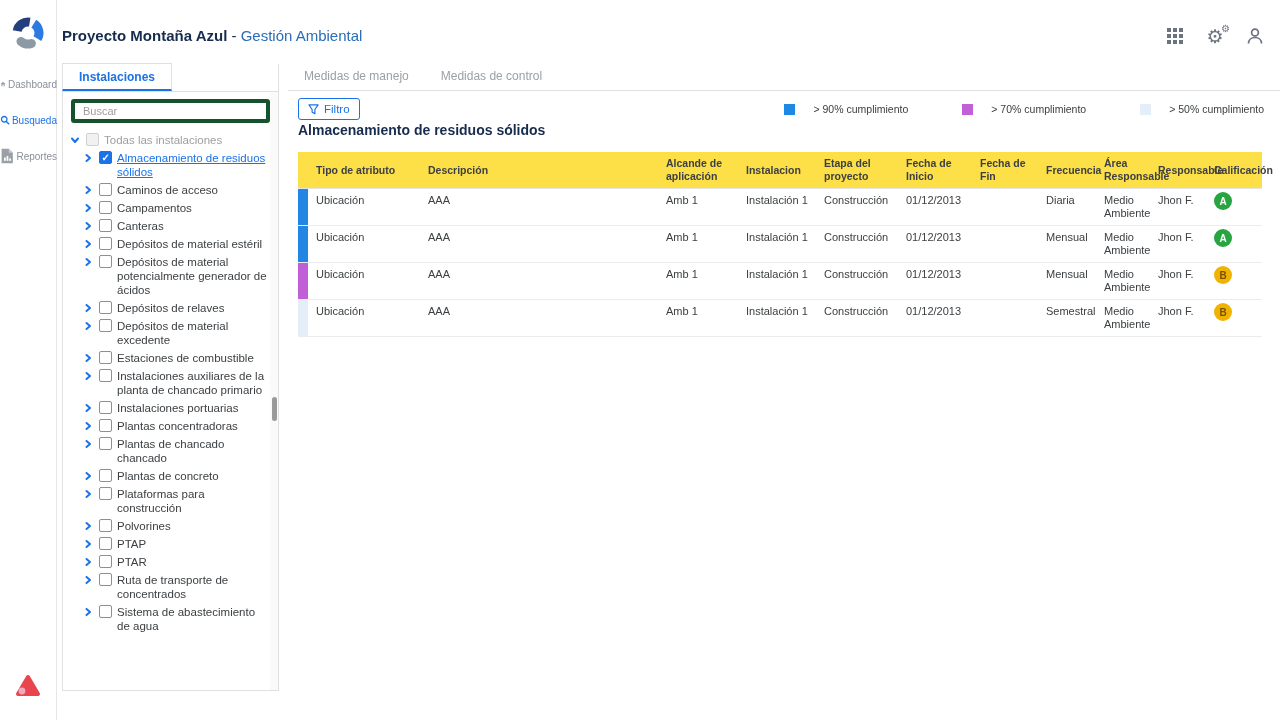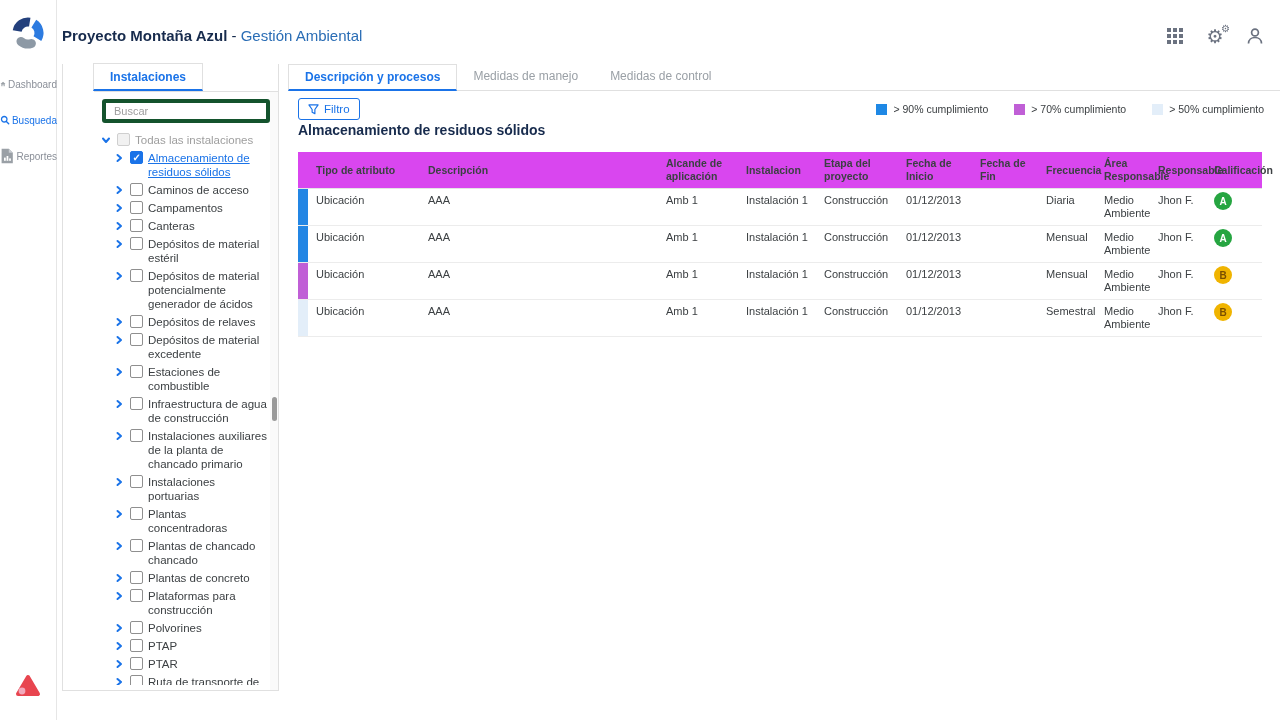--- a/index.html
+++ b/index.html
@@ -23,21 +23,21 @@
   .app-title .b { font-weight:700; color:#172b4d; }
   .app-title .sep { color:#172b4d; }
   .app-title .r { color:#2a6db5; }
   .header-icons { position:absolute; right:14px; top:25px; display:flex; gap:18px;
     align-items:center; }
   .hicon { width:22px; height:22px; cursor:pointer; display:flex; align-items:center;
     justify-content:center; }
 
   
   .panel { position:absolute; left:62px; top:64px; width:217px; height:627px;
-    border:1px solid #e0e0e0; border-top:none; background:#fff;padding-left:31px; }
+    border:1px solid #e0e0e0; border-top:none; background:#fff; }
   .panel-tabs { height:28px; border-bottom:1px solid #e0e0e0; display:flex; }
   .panel-tab { height:28px; padding:0 16px; line-height:26px; font-size:12px;
     font-weight:700; color:#1a73e8; background:#fff; border:1px solid #e0e0e0;
     border-bottom:2px solid #1a73e8; margin:-1px 0 -1px -1px; cursor:pointer; }
   .search-wrap { padding:7px 8px 6px 8px; }
   .search-input { width:100%; height:24px; border:4px solid #14532d; border-radius:3px;
     padding:0 8px; font-size:11px; font-family:inherit; color:#3c4043; outline:none; }
   .search-input::placeholder { color:#9e9e9e; }
   .tree { padding:2px 4px 0 6px; overflow:hidden; height:calc(100% - 70px); }
   .tree-row { display:flex; align-items:flex-start; gap:5px; padding:2px 0;
@@ -65,29 +65,29 @@
   .main-tab { height:27px; padding:0 16px; line-height:25px; font-size:12px;
     color:#9aa0a6; cursor:pointer; background:transparent; }
   .main-tab.active { color:#1a73e8; font-weight:700; background:#fff;
     border:1px solid #e0e0e0; border-bottom:2px solid #1a73e8; margin-bottom:-1px; }
   .toolbar { position:absolute; left:10px; right:16px; top:33px; height:24px;
     display:flex; align-items:center; justify-content:space-between; }
   .filter-btn { display:inline-flex; align-items:center; gap:5px; height:22px;
     border:1px solid #1a73e8; border-radius:3px; background:#fff; color:#1a73e8;
     font-size:11.5px; padding:0 9px; cursor:pointer; font-family:inherit; }
   .legend { display:flex; gap:26px; align-items:center; }
-  .legend-item { display:flex; gap:6px; align-items:center; font-size:10.5px; color:#3c4043; }
+  .legend-item { display:flex; gap:18px; align-items:center; font-size:10.5px; color:#3c4043;margin-left:28px; }
   .legend-swatch { width:11px; height:11px; display:inline-block; }
   .section-title { position:absolute; left:10px; top:58px; font-size:14px;
     font-weight:700; color:#172b4d; }
 
   
   .tbl-wrap { position:absolute; left:10px; top:88px; }
   table { border-collapse:collapse; table-layout:fixed; width:964px; }
-  thead tr { background:#d946ef; }
+  thead tr { background:#fde047; }
   th { font-size:10.5px; font-weight:700; color:#3c4043; text-align:left;
     padding:5px 6px 5px 0; height:32px; vertical-align:middle; line-height:13px;
     border-bottom:1px solid #e4e4e4; }
   th:first-child { padding:0; }
   td { font-size:11px; color:#3c4043; padding:5px 6px 5px 0; height:33px;
     vertical-align:top; line-height:13px; border-bottom:1px solid #ececec;
     background:#fff; }
   td.bar { padding:0; }
   td .bar-inner { width:10px; height:100%; }
   th .pad, td .pad { display:block; padding-left:8px; }
@@ -264,29 +264,20 @@
     <span class="cbx"></span>
     <span class="tree-lbl">Estaciones de combustible</span>
   </div>
         <div class="tree-row">
     <span class="chev">
       <svg width="10" height="10" viewBox="0 0 10 10">
               <polyline points="3.5,2 7,5 3.5,8" fill="none" stroke="#1a73e8" stroke-width="2" stroke-linecap="round" stroke-linejoin="round"></polyline>
             </svg>
     </span>
     <span class="cbx"></span>
-    <span class="tree-lbl">Infraestructura de agua de construcción</span>
-  </div>
-        <div class="tree-row">
-    <span class="chev">
-      <svg width="10" height="10" viewBox="0 0 10 10">
-              <polyline points="3.5,2 7,5 3.5,8" fill="none" stroke="#1a73e8" stroke-width="2" stroke-linecap="round" stroke-linejoin="round"></polyline>
-            </svg>
-    </span>
-    <span class="cbx"></span>
     <span class="tree-lbl">Instalaciones auxiliares de la planta de chancado primario</span>
   </div>
         <div class="tree-row">
     <span class="chev">
       <svg width="10" height="10" viewBox="0 0 10 10">
               <polyline points="3.5,2 7,5 3.5,8" fill="none" stroke="#1a73e8" stroke-width="2" stroke-linecap="round" stroke-linejoin="round"></polyline>
             </svg>
     </span>
     <span class="cbx"></span>
     <span class="tree-lbl">Instalaciones portuarias</span>
@@ -374,21 +365,20 @@
   </div>
       </div>
   </div>
   <div class="panel-scrollbar">
     <div class="panel-thumb"></div>
   </div>
 </div>
 
 <div class="main">
   <div class="main-tabs" id="main-tabs">
-      <div class="main-tab active">Descripción y procesos</div>
       <div class="main-tab">Medidas de manejo</div>
       <div class="main-tab">Medidas de control</div>
     </div>
 
   <div class="toolbar">
     <button class="filter-btn">
       <svg width="11" height="11" viewBox="0 0 12 12">
         <path d="M1 1 H11 L7.5 6 V10.5 L4.5 9 V6 Z" fill="none" stroke="#1a73e8" stroke-width="1.3" stroke-linejoin="round"></path>
       </svg>
       <span>Filtro</span>

